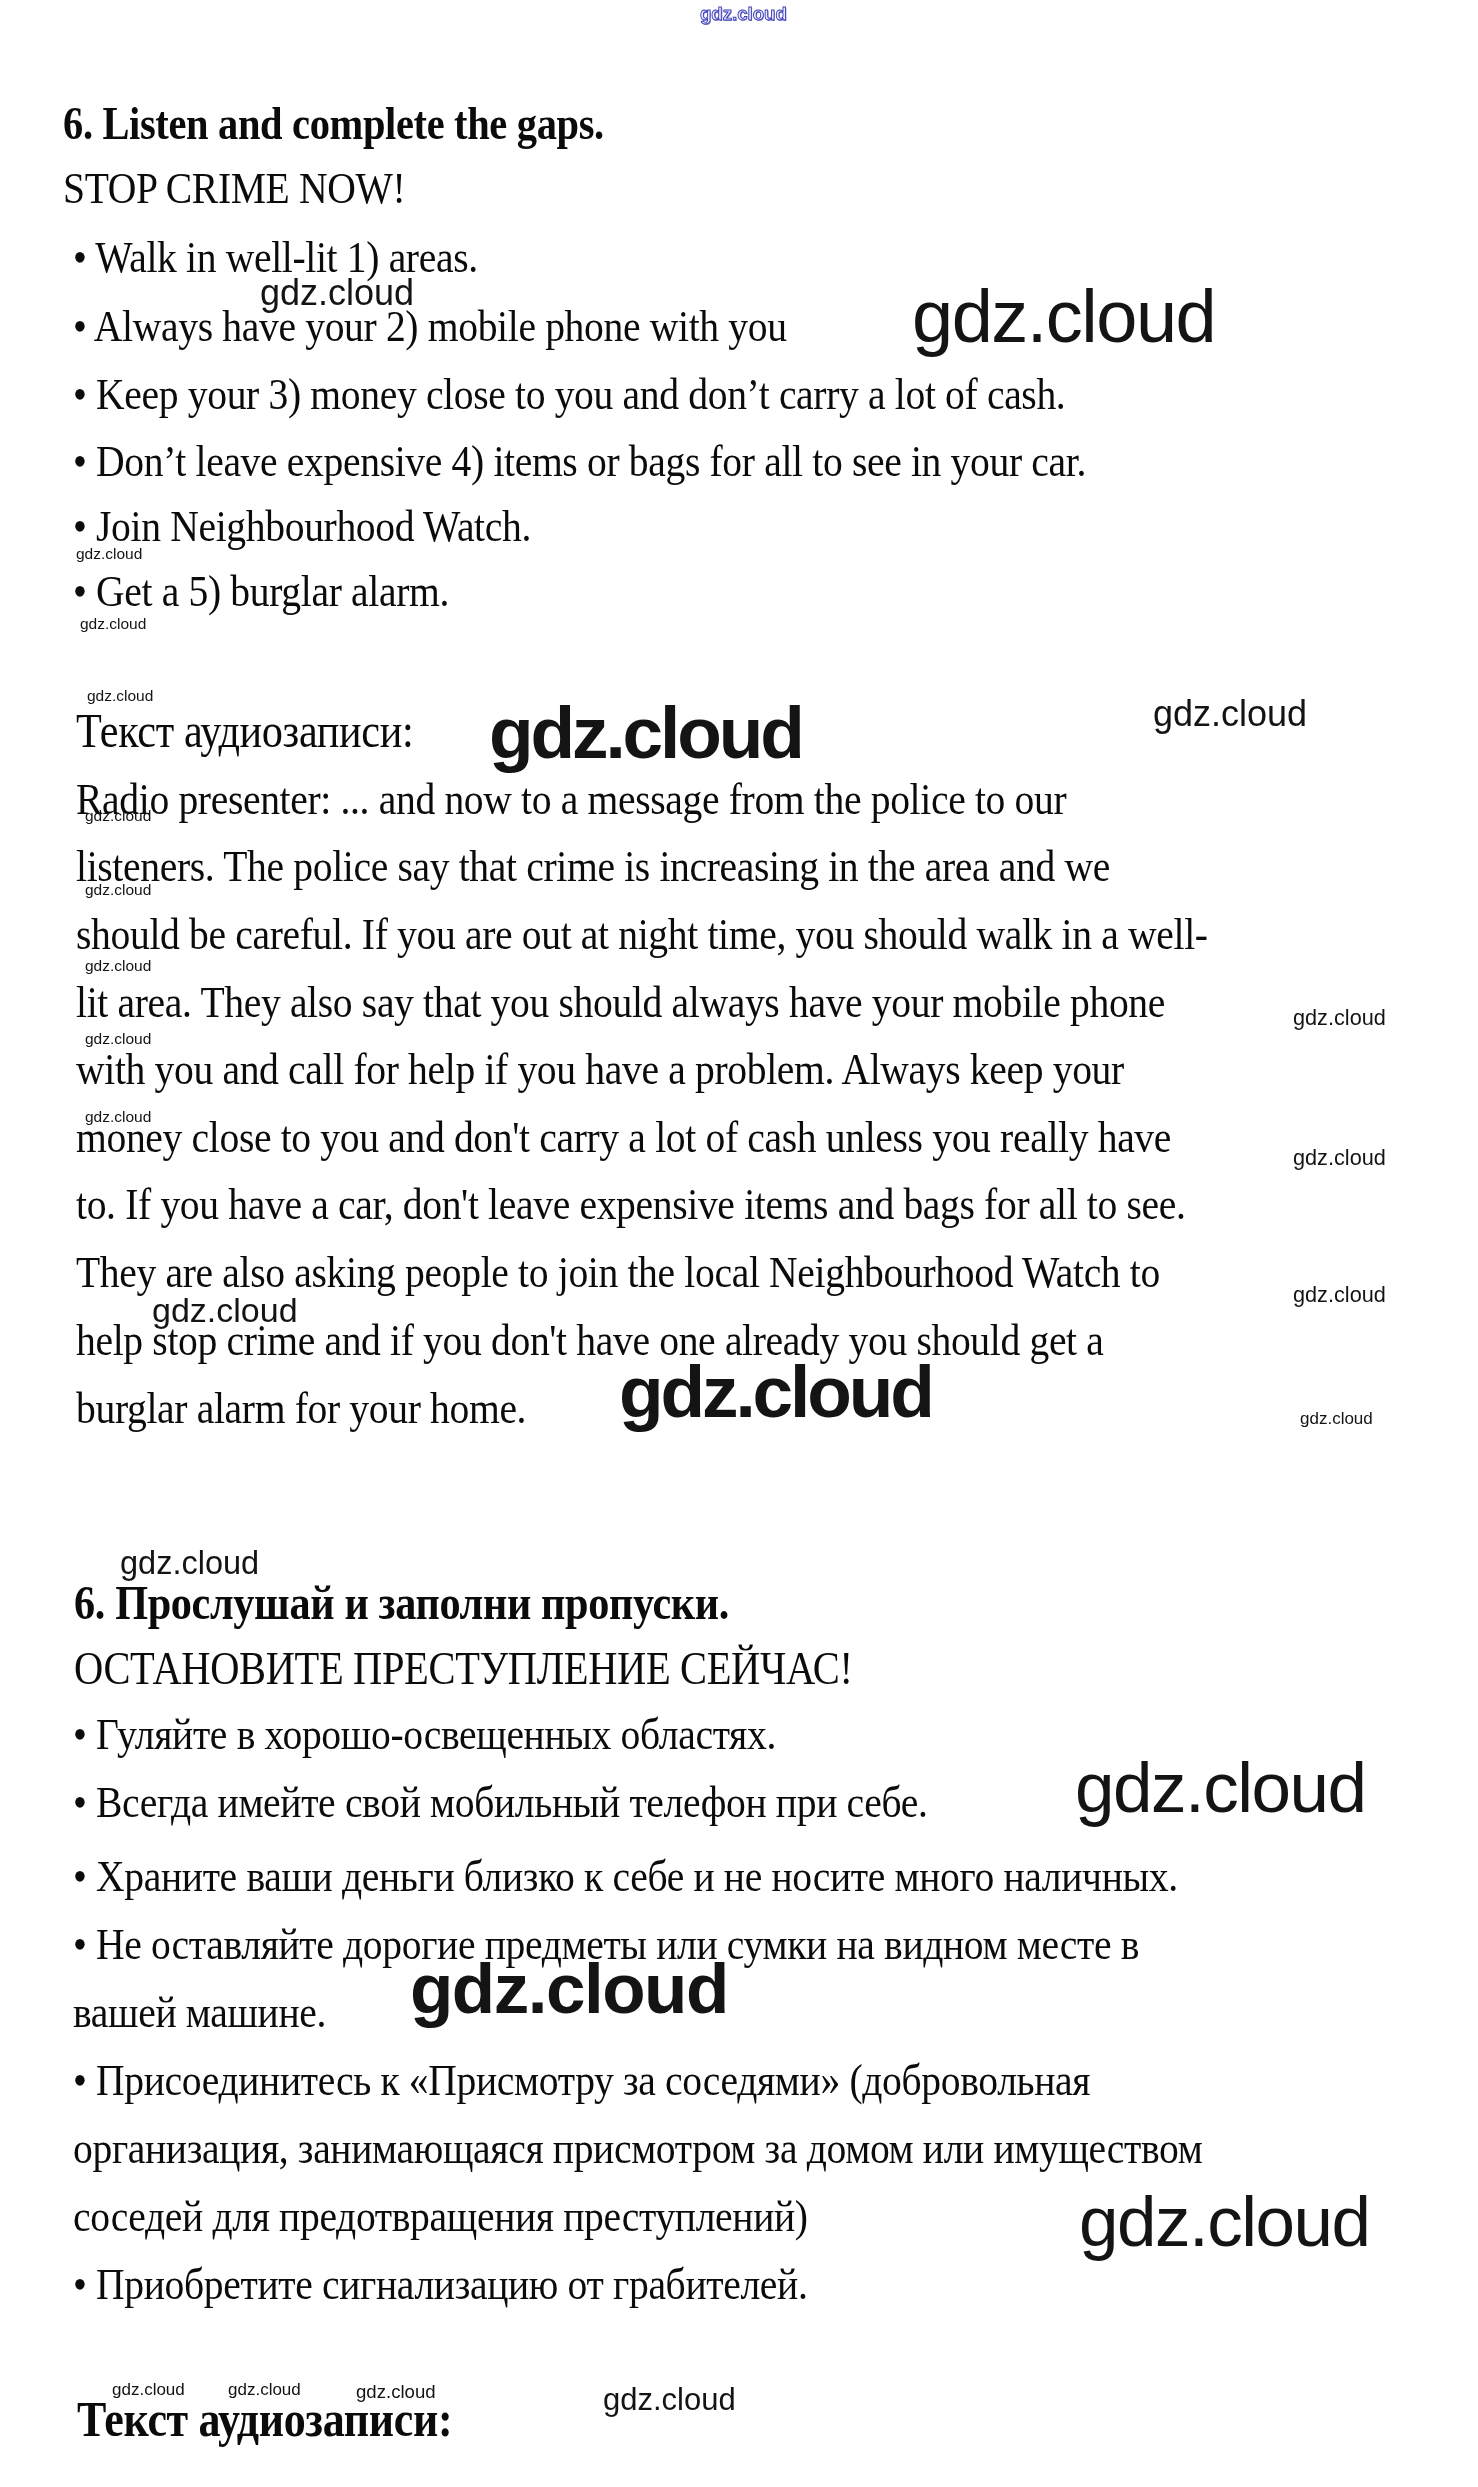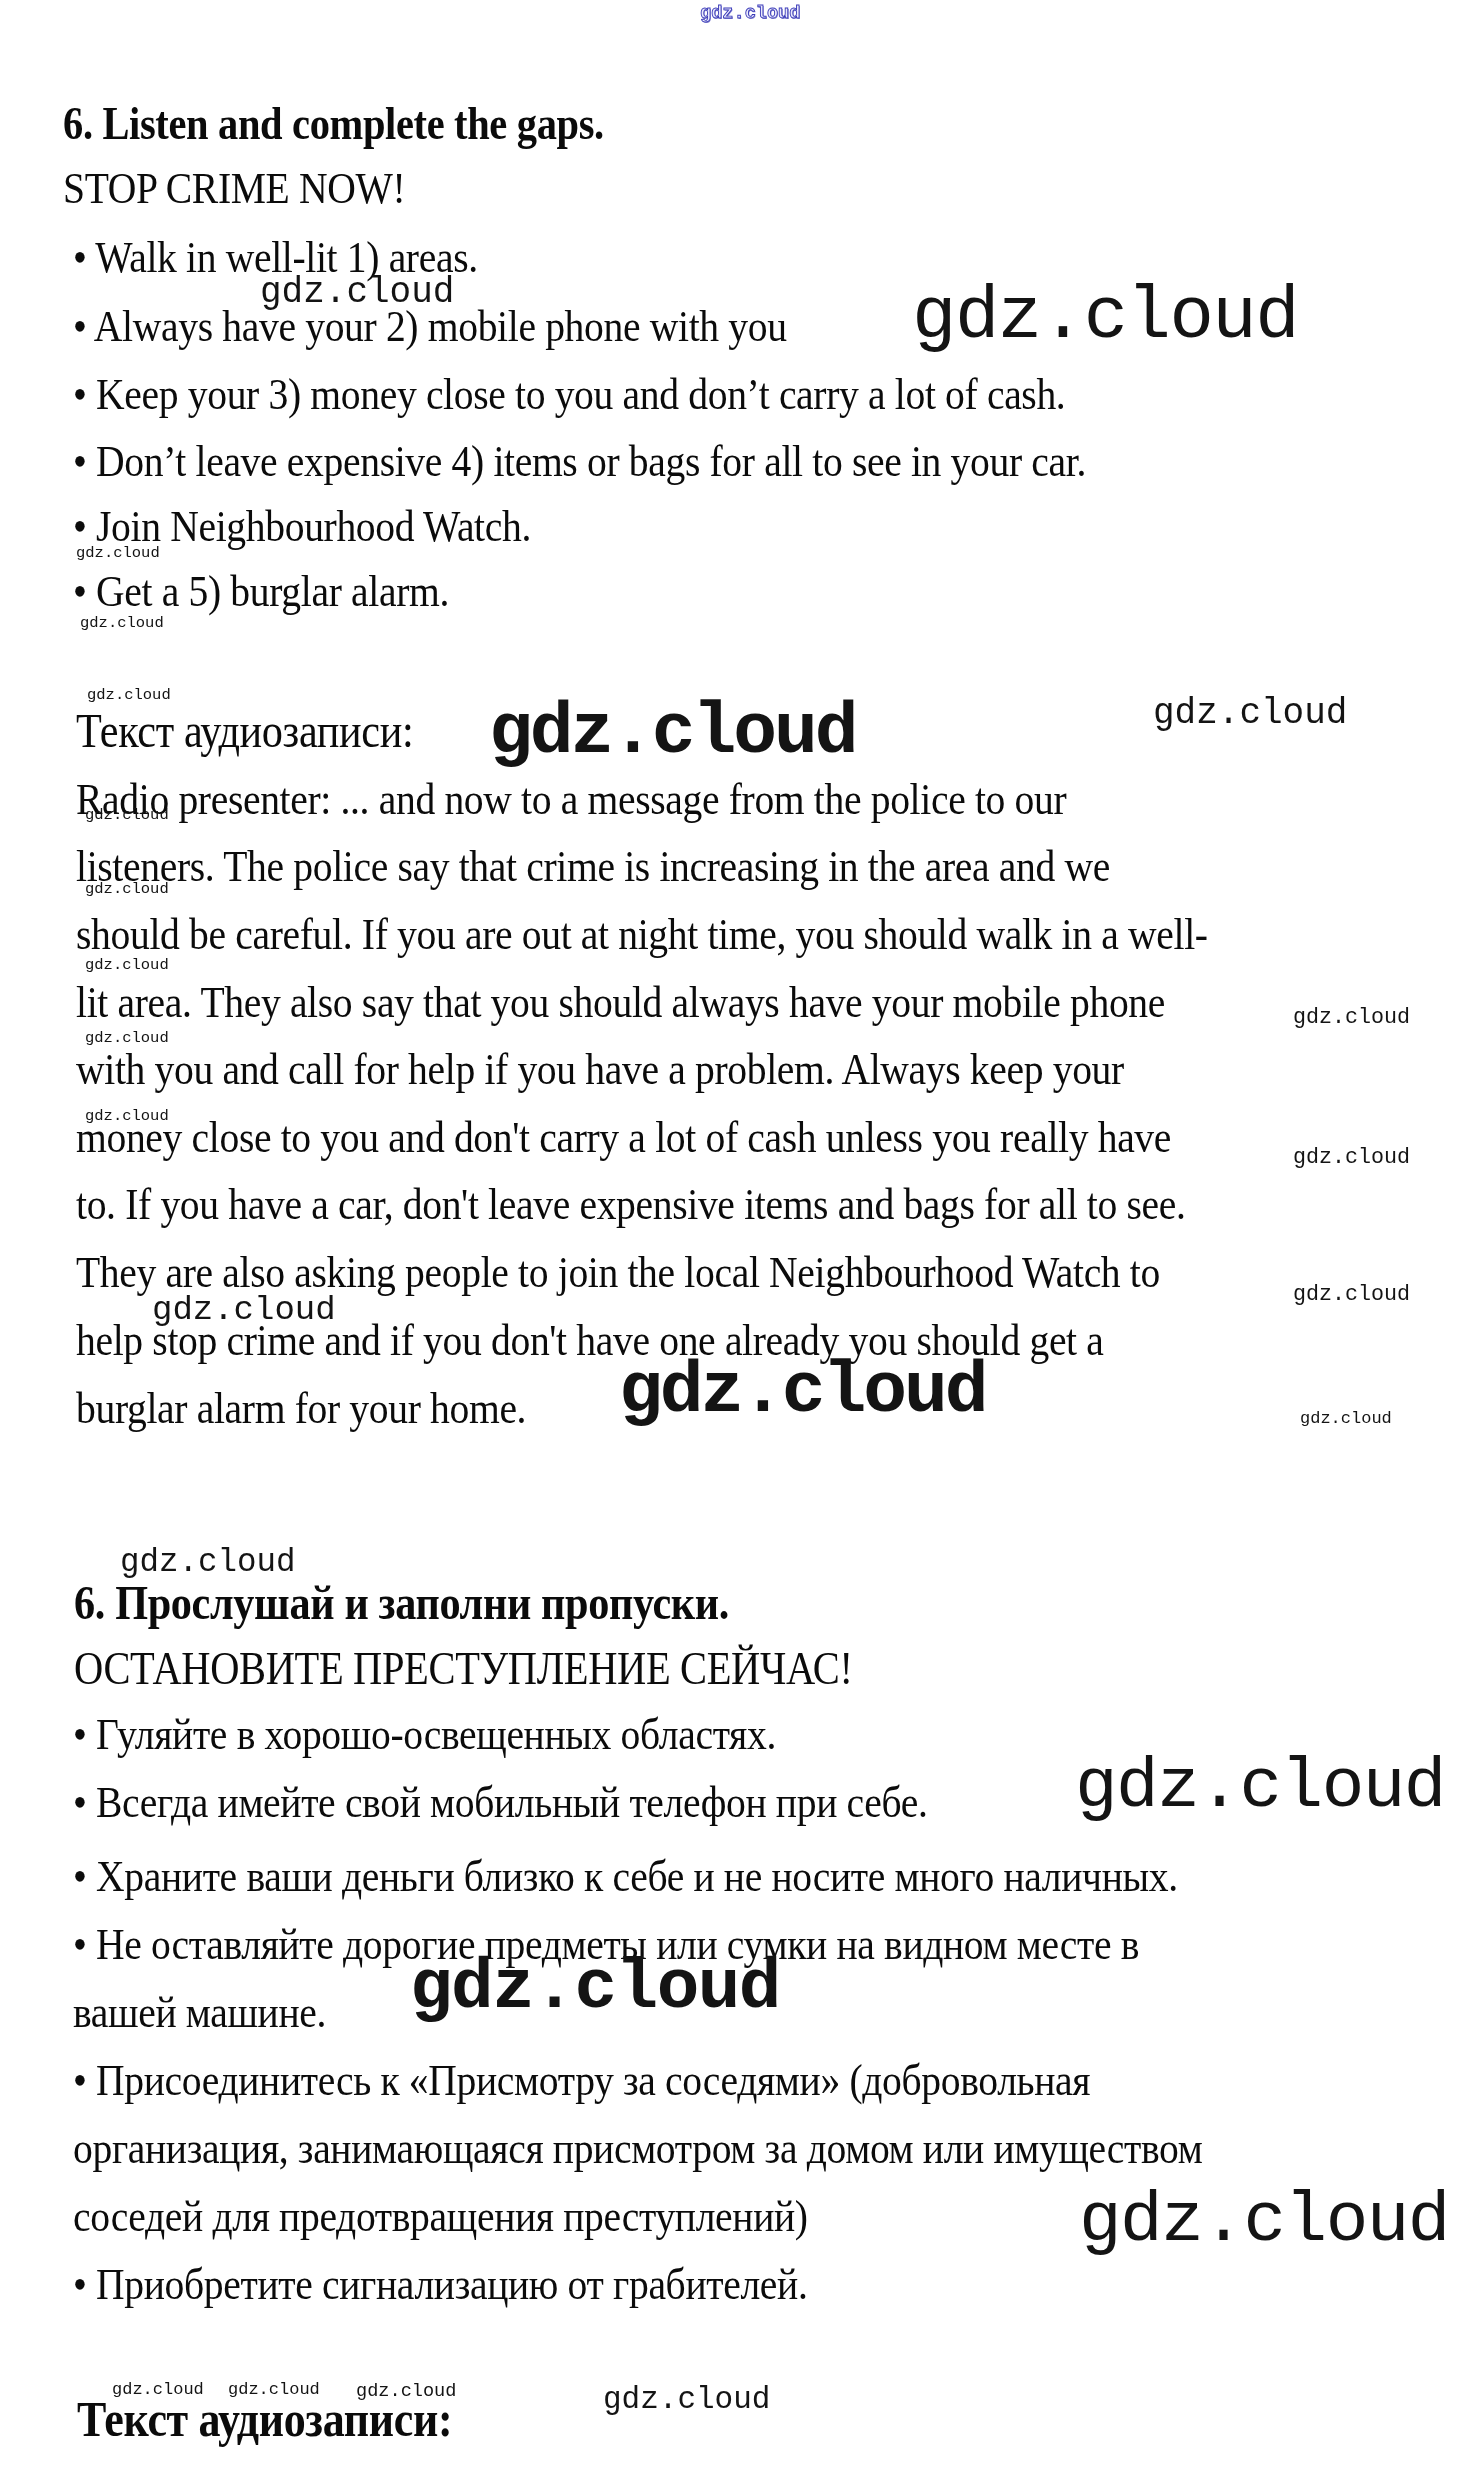--- a/index.html
+++ b/index.html
@@ -47,21 +47,21 @@
   .r3{left:73px;top:1921px;}
   .r4{left:73px;top:1989px;}
   .r5{left:73px;top:2057px;}
   .r6{left:73px;top:2125px;}
   .r7{left:73px;top:2193px;}
   .r8{left:73px;top:2261px;}
   .b-label{left:77px;top:2393px;font-size:50px;}
   
   .wm{
     position:absolute;
-    font-family:Liberation Mono, monospace;
+    font-family:Liberation Sans, sans-serif;
     color:#141414;white-space:nowrap;line-height:1;
   }
   .wmA{left:700px;top:4.6px;font-size:18.6px;font-weight:700;
        color:#e9e9fb;-webkit-text-stroke:0.9px #3a3ab8;text-shadow:0.8px 0.8px 0 #8a8ad0;}
   .wmB{left:260px;top:275px;font-size:36px;font-weight:500;}
   .wmC{left:912px;top:280px;font-size:74px;font-weight:400;letter-spacing:-1.5px;}
   .wmD{left:76px;top:546px;font-size:15.5px;font-weight:500;}
   .wmE{left:80px;top:616px;font-size:15.5px;font-weight:500;}
   .wmF{left:87px;top:688px;font-size:15.5px;font-weight:500;}
   .wmG{left:489px;top:696px;font-size:73px;font-weight:700;letter-spacing:-3.1px;}

